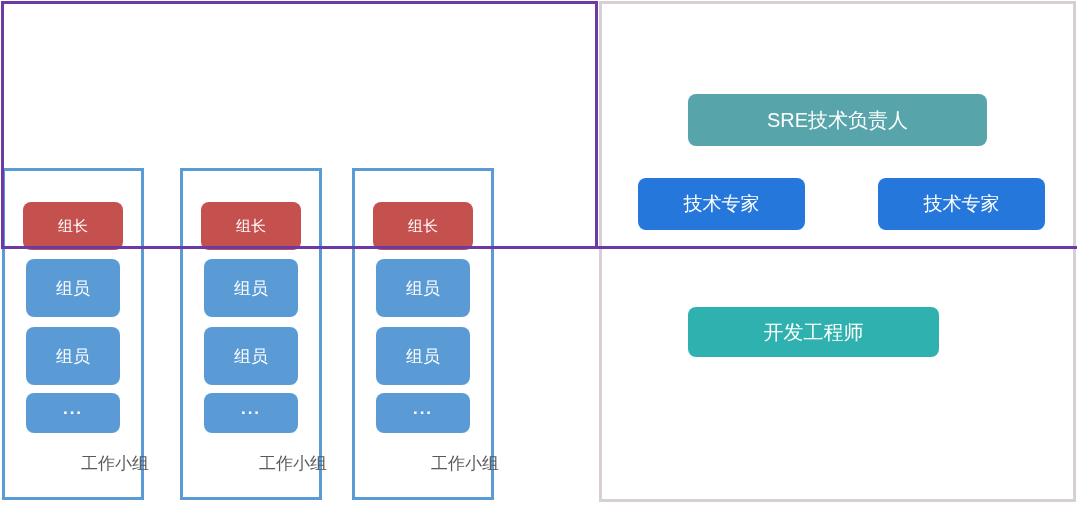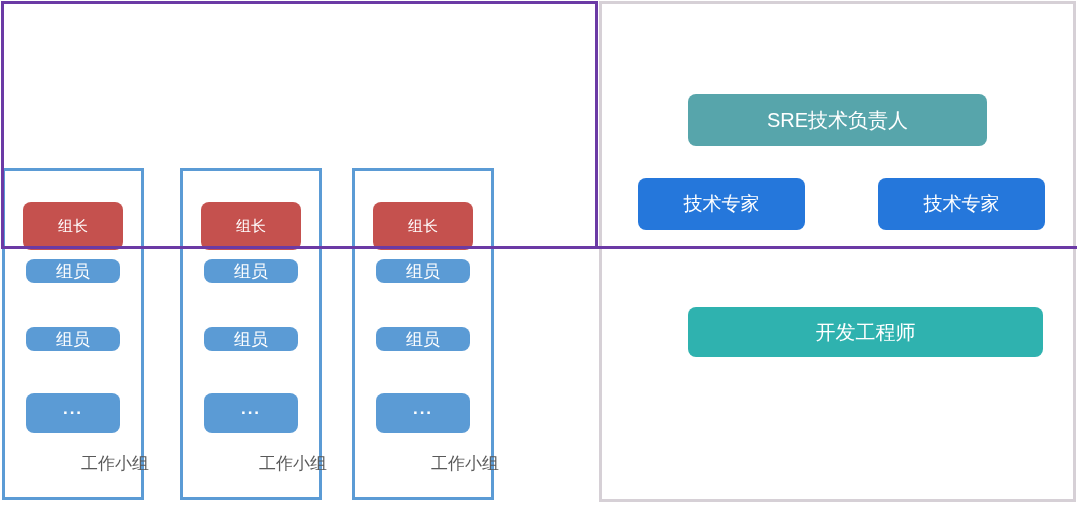--- a/index.html
+++ b/index.html
@@ -20,31 +20,31 @@
 
   .title-left{left:123px;top:94px;width:256px;height:52px;background:#57A5AB;font-size:20px;}
   .title-right{left:688px;top:94px;width:299px;height:52px;background:#57A5AB;font-size:20px;text-align:center;}
 
   
   .col{position:absolute;top:168px;width:142px;height:332px;border:3px solid #5B9BD5;
     box-sizing:border-box;z-index:2;}
   .c1{left:2px;} .c2{left:180px;} .c3{left:352px;}
   .col .box{left:50%;transform:translateX(-50%);}
   .leader{top:31px;width:100px;height:48px;background:#C5514E;font-size:15px;}
-  .member{width:94px;height:24px;background:#5B9BD5;font-size:17px;text-align:center;}
+  .member{width:94px;height:58px;background:#5B9BD5;font-size:17px;text-align:center;}
   .m1{top:88px;} .m2{top:156px;}
   .more{top:222px;width:94px;height:40px;background:#5B9BD5;font-size:17px;
     font-weight:700;letter-spacing:2px;padding-bottom:8px;box-sizing:border-box;}
   .caption{position:absolute;top:281px;left:0;width:100%;text-align:center;
     color:#595959;font-size:17px;z-index:3;padding-left:42px;}
 
   
   .expert{top:178px;width:167px;height:52px;background:#2577DB;font-size:19px;}
   .e1{left:638px;} .e2{left:878px;}
-  .role{left:688px;width:355px;height:50px;background:#2FB2AF;font-size:20px;font-family:Liberation Serif, serif;}
+  .role{left:688px;width:251px;height:50px;background:#2FB2AF;font-size:20px;font-family:Liberation Serif, serif;}
   .r1{top:307px;} .r2{top:401px;}
 </style>
 </head>
 <body>
 
 <div class="canvas">
 
   <div class="purple-rect"></div>
   <div class="purple-line"></div>
   <div class="right-panel"></div>

